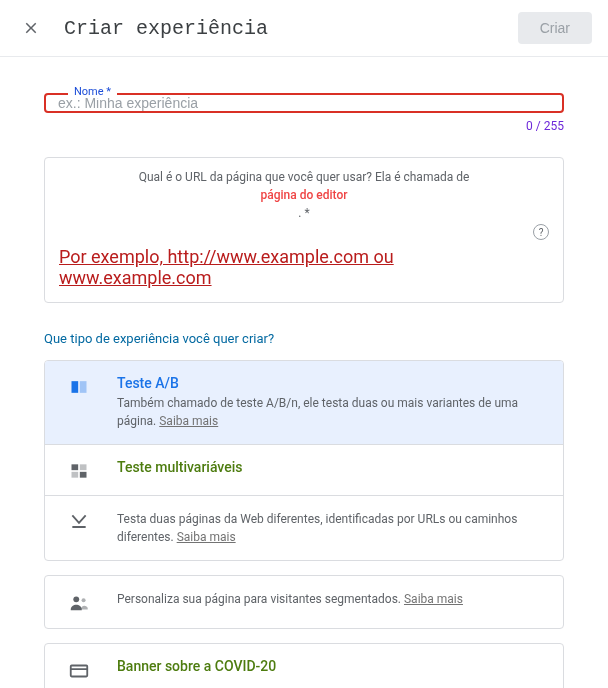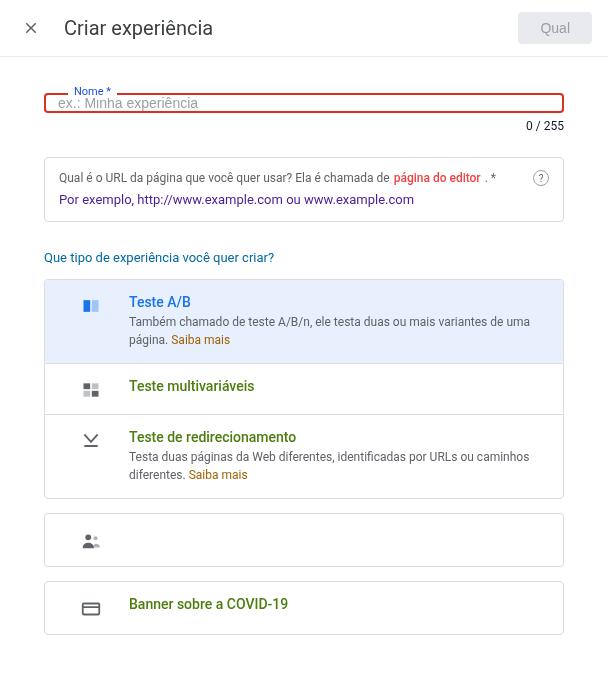--- a/index.html
+++ b/index.html
@@ -1,57 +1,57 @@
 <!DOCTYPE html>
 <html><head>
 <meta charset="utf-8">
 <style>
 * { box-sizing: border-box; margin: 0; padding: 0; }
 body { font-family: Roboto, Arial, sans-serif; background: #fff; color: #3c4043; width: 608px; }
 .header { display: flex; align-items: center; padding: 12px 16px; border-bottom: 1px solid #e8eaed; }
 .close-btn { background: none; border: none; cursor: pointer; padding: 6px; color: #5f6368; font-size: 20px; display: flex; align-items: center; }
-.header-title { font-size: 20px; color: #3c4043; margin-left: 18px; font-weight: 400; }
+.header-title { font-size: 20px; color: #3c4043; margin-left: 18px; font-weight: 400; font-family: Liberation Mono, monospace; }
 .create-btn { margin-left: auto; background: #e8eaed; color: #9aa0a6; border: none; padding: 8px 22px; border-radius: 4px; font-size: 14px; cursor: not-allowed; }
 .content { padding: 36px 44px 20px; }
 .field-wrap { position: relative; margin-bottom: 6px; }
 .field-label { position: absolute; top: -8px; left: 24px; background: #fff; padding: 0 6px; font-size: 11px; color: #1d4ed8; }
 .name-input { width: 100%; border: 2px solid #d93025; border-radius: 4px; padding: 0 12px; font-size: 14px; outline: none; color: #3c4043; }
 .name-input::placeholder { color: #9aa0a6; }
-.counter { text-align: right; font-size: 12px; color: #0f172a; margin-top: 6px; margin-bottom: 24px; }
+.counter { text-align: right; font-size: 12px; color: #6d28d9; margin-top: 6px; margin-bottom: 24px; }
 .url-field { border: 1px solid #dadce0; border-radius: 4px; padding: 12px 14px 14px; margin-bottom: 28px; }
-.url-label-row { display: flex; align-items: center; gap: 4px; font-size: 12px; color: #5f6368; margin-bottom: 6px; }
+.url-label-row { display: flex; align-items: center; gap: 4px; font-size: 12px; color: #5f6368; margin-bottom: 6px; flex-direction: column; }
 .url-label-row strong { color: #ef4444; font-weight: 500; }
 .help-icon { margin-left: auto; width: 16px; height: 16px; border: 1px solid #9aa0a6; border-radius: 50%; display: flex; align-items: center; justify-content: center; font-size: 10px; color: #5f6368; }
-.url-example { font-size: 13px; color: #4c1d95; }
+.url-example { font-size: 18px; color: #b91c1c; text-decoration: underline; }
 .section-title { font-size: 13px; color: #0369a1; margin-bottom: 14px; }
 .opt-list { display: flex; flex-direction: column; gap: 14px; }
 .opt-group { display: flex; flex-direction: column; border: 1px solid #dadce0; border-radius: 4px; overflow: hidden; }
-.opt { display: flex; padding: 14px 28px; gap: 20px; cursor: pointer; border-top: 1px solid #dadce0; }
+.opt { display: flex; padding: 14px 16px; gap: 20px; cursor: pointer; border-top: 1px solid #dadce0; }
 .opt:first-child { border-top: none; }
 .opt.selected { background: #e8f0fe; }
 .opt-icon { width: 36px; flex-shrink: 0; display: flex; align-items: flex-start; justify-content: center; color: #5f6368; padding-top: 2px; }
 .opt.selected .opt-icon { color: #1a73e8; }
 .opt-body { flex: 1; }
 .opt-title { font-size: 14px; font-weight: 500; color: #4d7c0f; margin-bottom: 3px; }
 .opt.selected .opt-title { color: #1a73e8; }
 .opt-desc { font-size: 12px; color: #5f6368; line-height: 1.5; }
-.learn { color: #a16207; cursor: pointer; }
+.learn { text-decoration: underline; color: #737373; cursor: pointer; }
 svg { display: block; }
 </style>
 </head>
 <body>
 
 <div class="header">
   <button class="close-btn">
     <svg width="18" height="18" viewBox="0 0 24 24">
         <path fill="currentColor" d="M19 6.41 17.59 5 12 10.59 6.41 5 5 6.41 10.59 12 5 17.59 6.41 19 12 13.41 17.59 19 19 17.59 13.41 12z"></path>
       </svg>
   </button>
   <div class="header-title">Criar experiência</div>
-  <button class="create-btn">Qual</button>
+  <button class="create-btn">Criar</button>
 </div>
 
 <div class="content">
 
   <div class="field-wrap">
     <span class="field-label">Nome *</span>
     <input class="name-input" placeholder="ex.: Minha experiência" style="">
   </div>
   <div class="counter">0 / 255</div>
 
@@ -99,49 +99,49 @@
       </div>
 
       <div class="opt">
         <div class="opt-icon">
           <svg width="20" height="20" viewBox="0 0 24 24" fill="none" stroke="currentColor" stroke-width="2.2">
               <path d="M4 4 L12 13 L20 4"></path>
               <line x1="4" y1="18" x2="20" y2="18"></line>
             </svg>
         </div>
         <div class="opt-body">
-          <div class="opt-title">Teste de redirecionamento</div>
           <div class="opt-desc"><span>Testa duas páginas da Web diferentes, identificadas por URLs ou caminhos diferentes.</span> <span class="learn">Saiba mais</span></div>
         </div>
       </div>
     </div>
 
     <div class="opt-group">
       <div class="opt">
         <div class="opt-icon">
           <svg width="22" height="22" viewBox="0 0 24 24" fill="currentColor">
               <circle cx="9" cy="8" r="3.2"></circle>
               <path d="M3 19c0-3 3-5 6-5s6 2 6 5v1H3z"></path>
               <circle cx="17" cy="9" r="2.2" opacity="0.5"></circle>
               <path d="M14 19c.3-2.3 1.7-4 4-4 1.5 0 3 1 3.5 2.5V19z" opacity="0.5"></path>
             </svg>
         </div>
         <div class="opt-body">
+          <div class="opt-desc"><span>Personaliza sua página para visitantes segmentados.</span> <span class="learn">Saiba mais</span></div>
         </div>
       </div>
     </div>
 
     <div class="opt-group">
       <div class="opt">
         <div class="opt-icon">
           <svg width="22" height="22" viewBox="0 0 24 24" fill="none" stroke="currentColor" stroke-width="2">
               <rect x="3" y="6" width="18" height="12" rx="1"></rect>
               <line x1="3" y1="10" x2="21" y2="10"></line>
             </svg>
         </div>
         <div class="opt-body">
-          <div class="opt-title">Banner sobre a COVID-19</div>
+          <div class="opt-title">Banner sobre a COVID-20</div>
         </div>
       </div>
     </div>
 
   </div>
 </div>
 
 </body></html>

